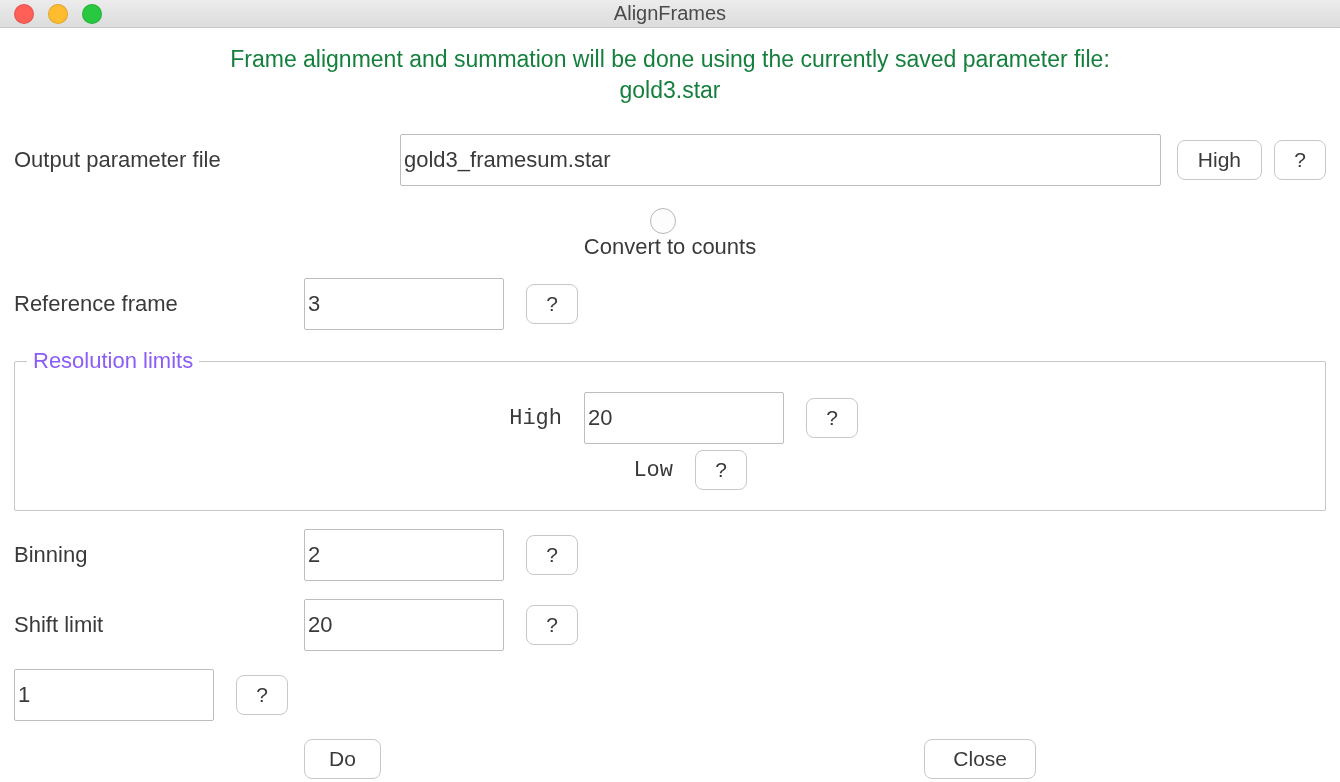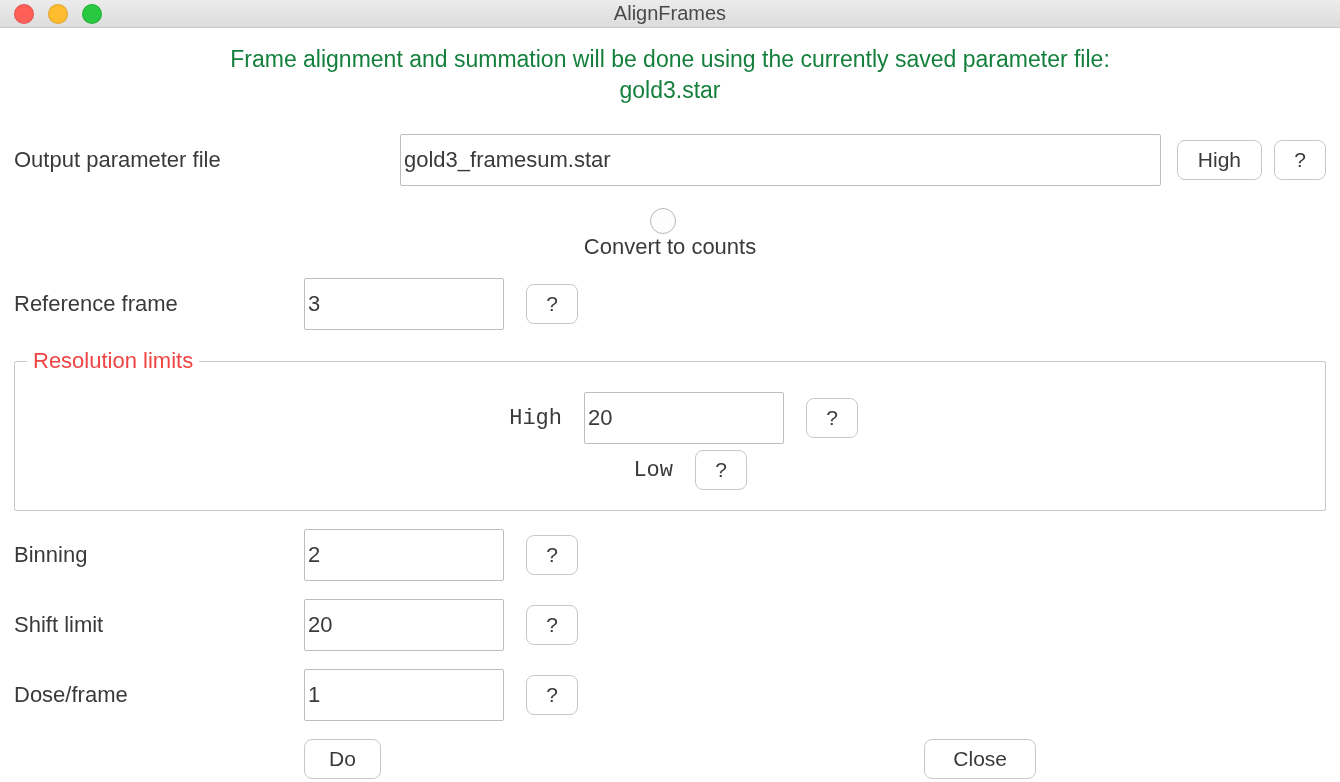--- a/index.html
+++ b/index.html
@@ -107,21 +107,21 @@
 
   fieldset.group {
     border: 1px solid #c8c8c8;
     border-radius: 2px;
     margin: 8px 0 18px 0;
     padding: 12px 12px 14px 12px;
   }
   fieldset.group legend {
     padding: 0 6px;
     font-size: 22px;
-    color: #ef4444;
+    color: #8b5cf6;
   }
   .group-row {
     display: flex;
     align-items: center;
     justify-content: center;
     gap: 22px;
     margin: 6px 0;
   }
   .group-label {
     width: 80px;
@@ -190,21 +190,20 @@
     <button class="btn help-btn" style="margin-left:22px;">?</button>
   </div>
 
   <div class="row">
     <div class="label-col">Shift limit</div>
     <input type="text" class="text-input small-input" value="20" style="">
     <button class="btn help-btn" style="margin-left:22px;">?</button>
   </div>
 
   <div class="row">
-    <div class="label-col">Dose/frame</div>
     <input type="text" class="text-input small-input" value="1" style="">
     <button class="btn help-btn" style="margin-left:22px;">?</button>
   </div>
 
   <div class="footer">
     <div style="width:290px; flex:0 0 290px;"></div>
     <button class="btn" style="padding:0 24px;">Do</button>
     <div style="flex:1;"></div>
     <button class="btn" style="padding:0 28px; margin-right:290px;">Close</button>
   </div>

